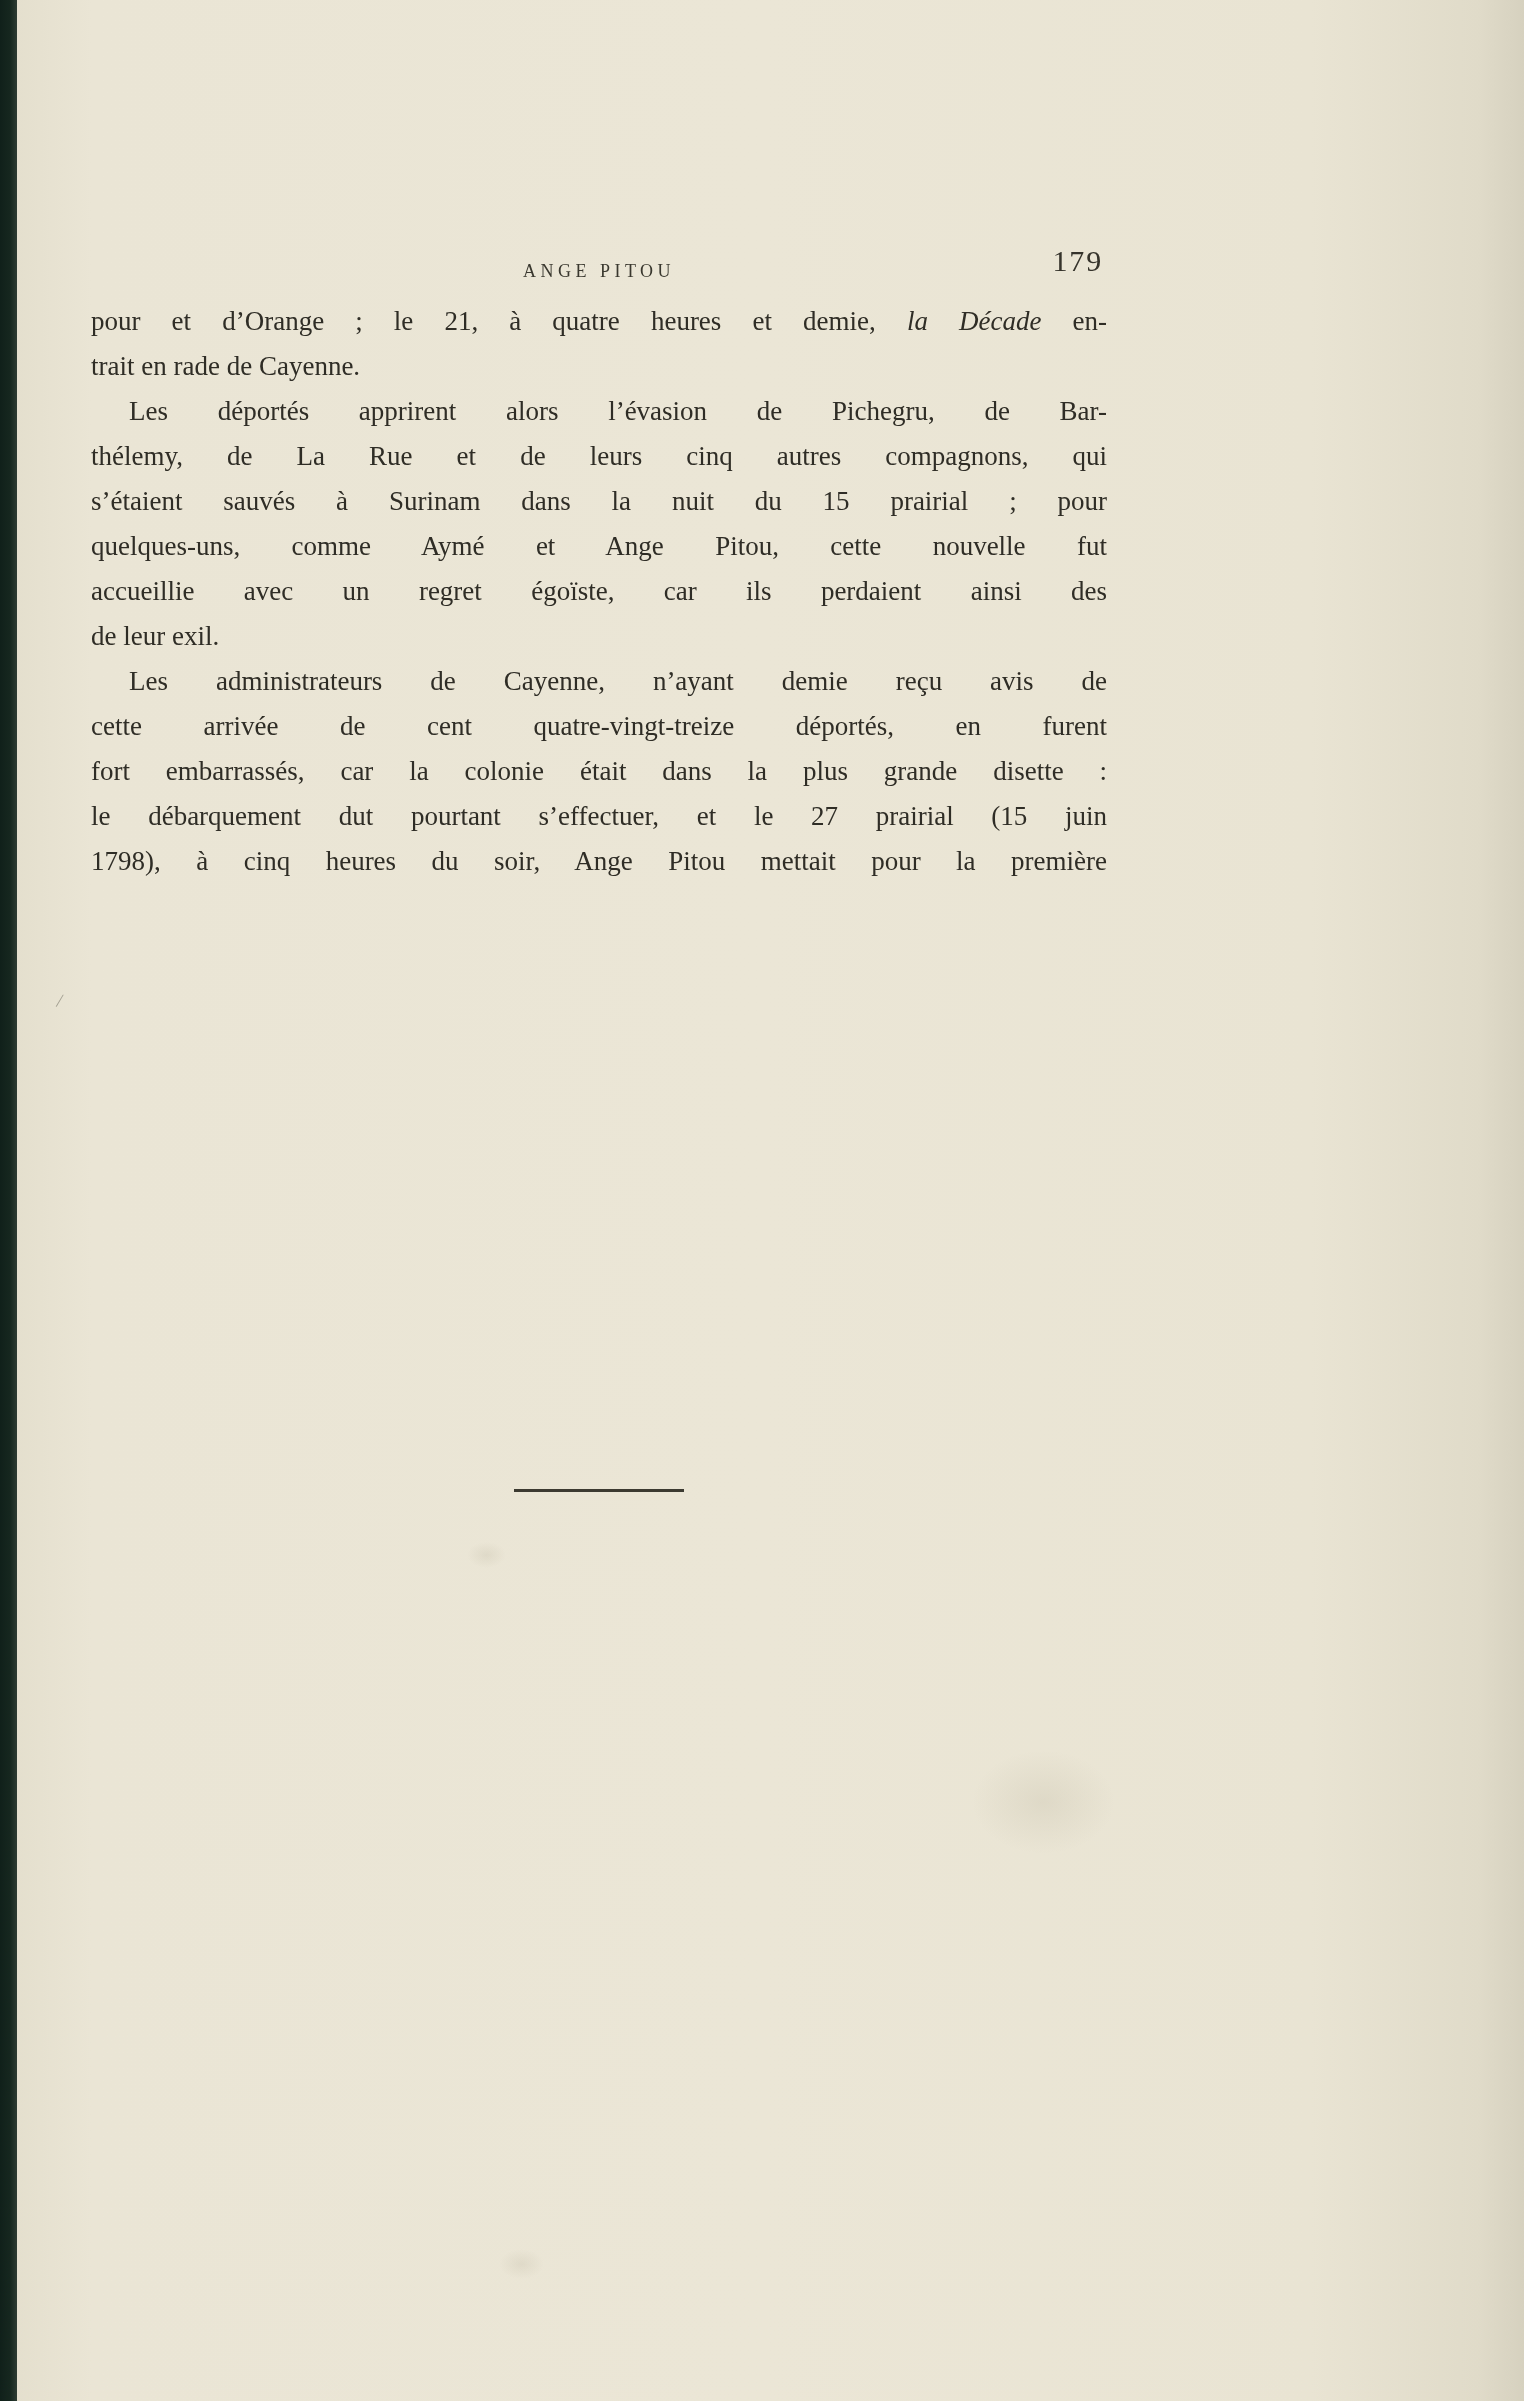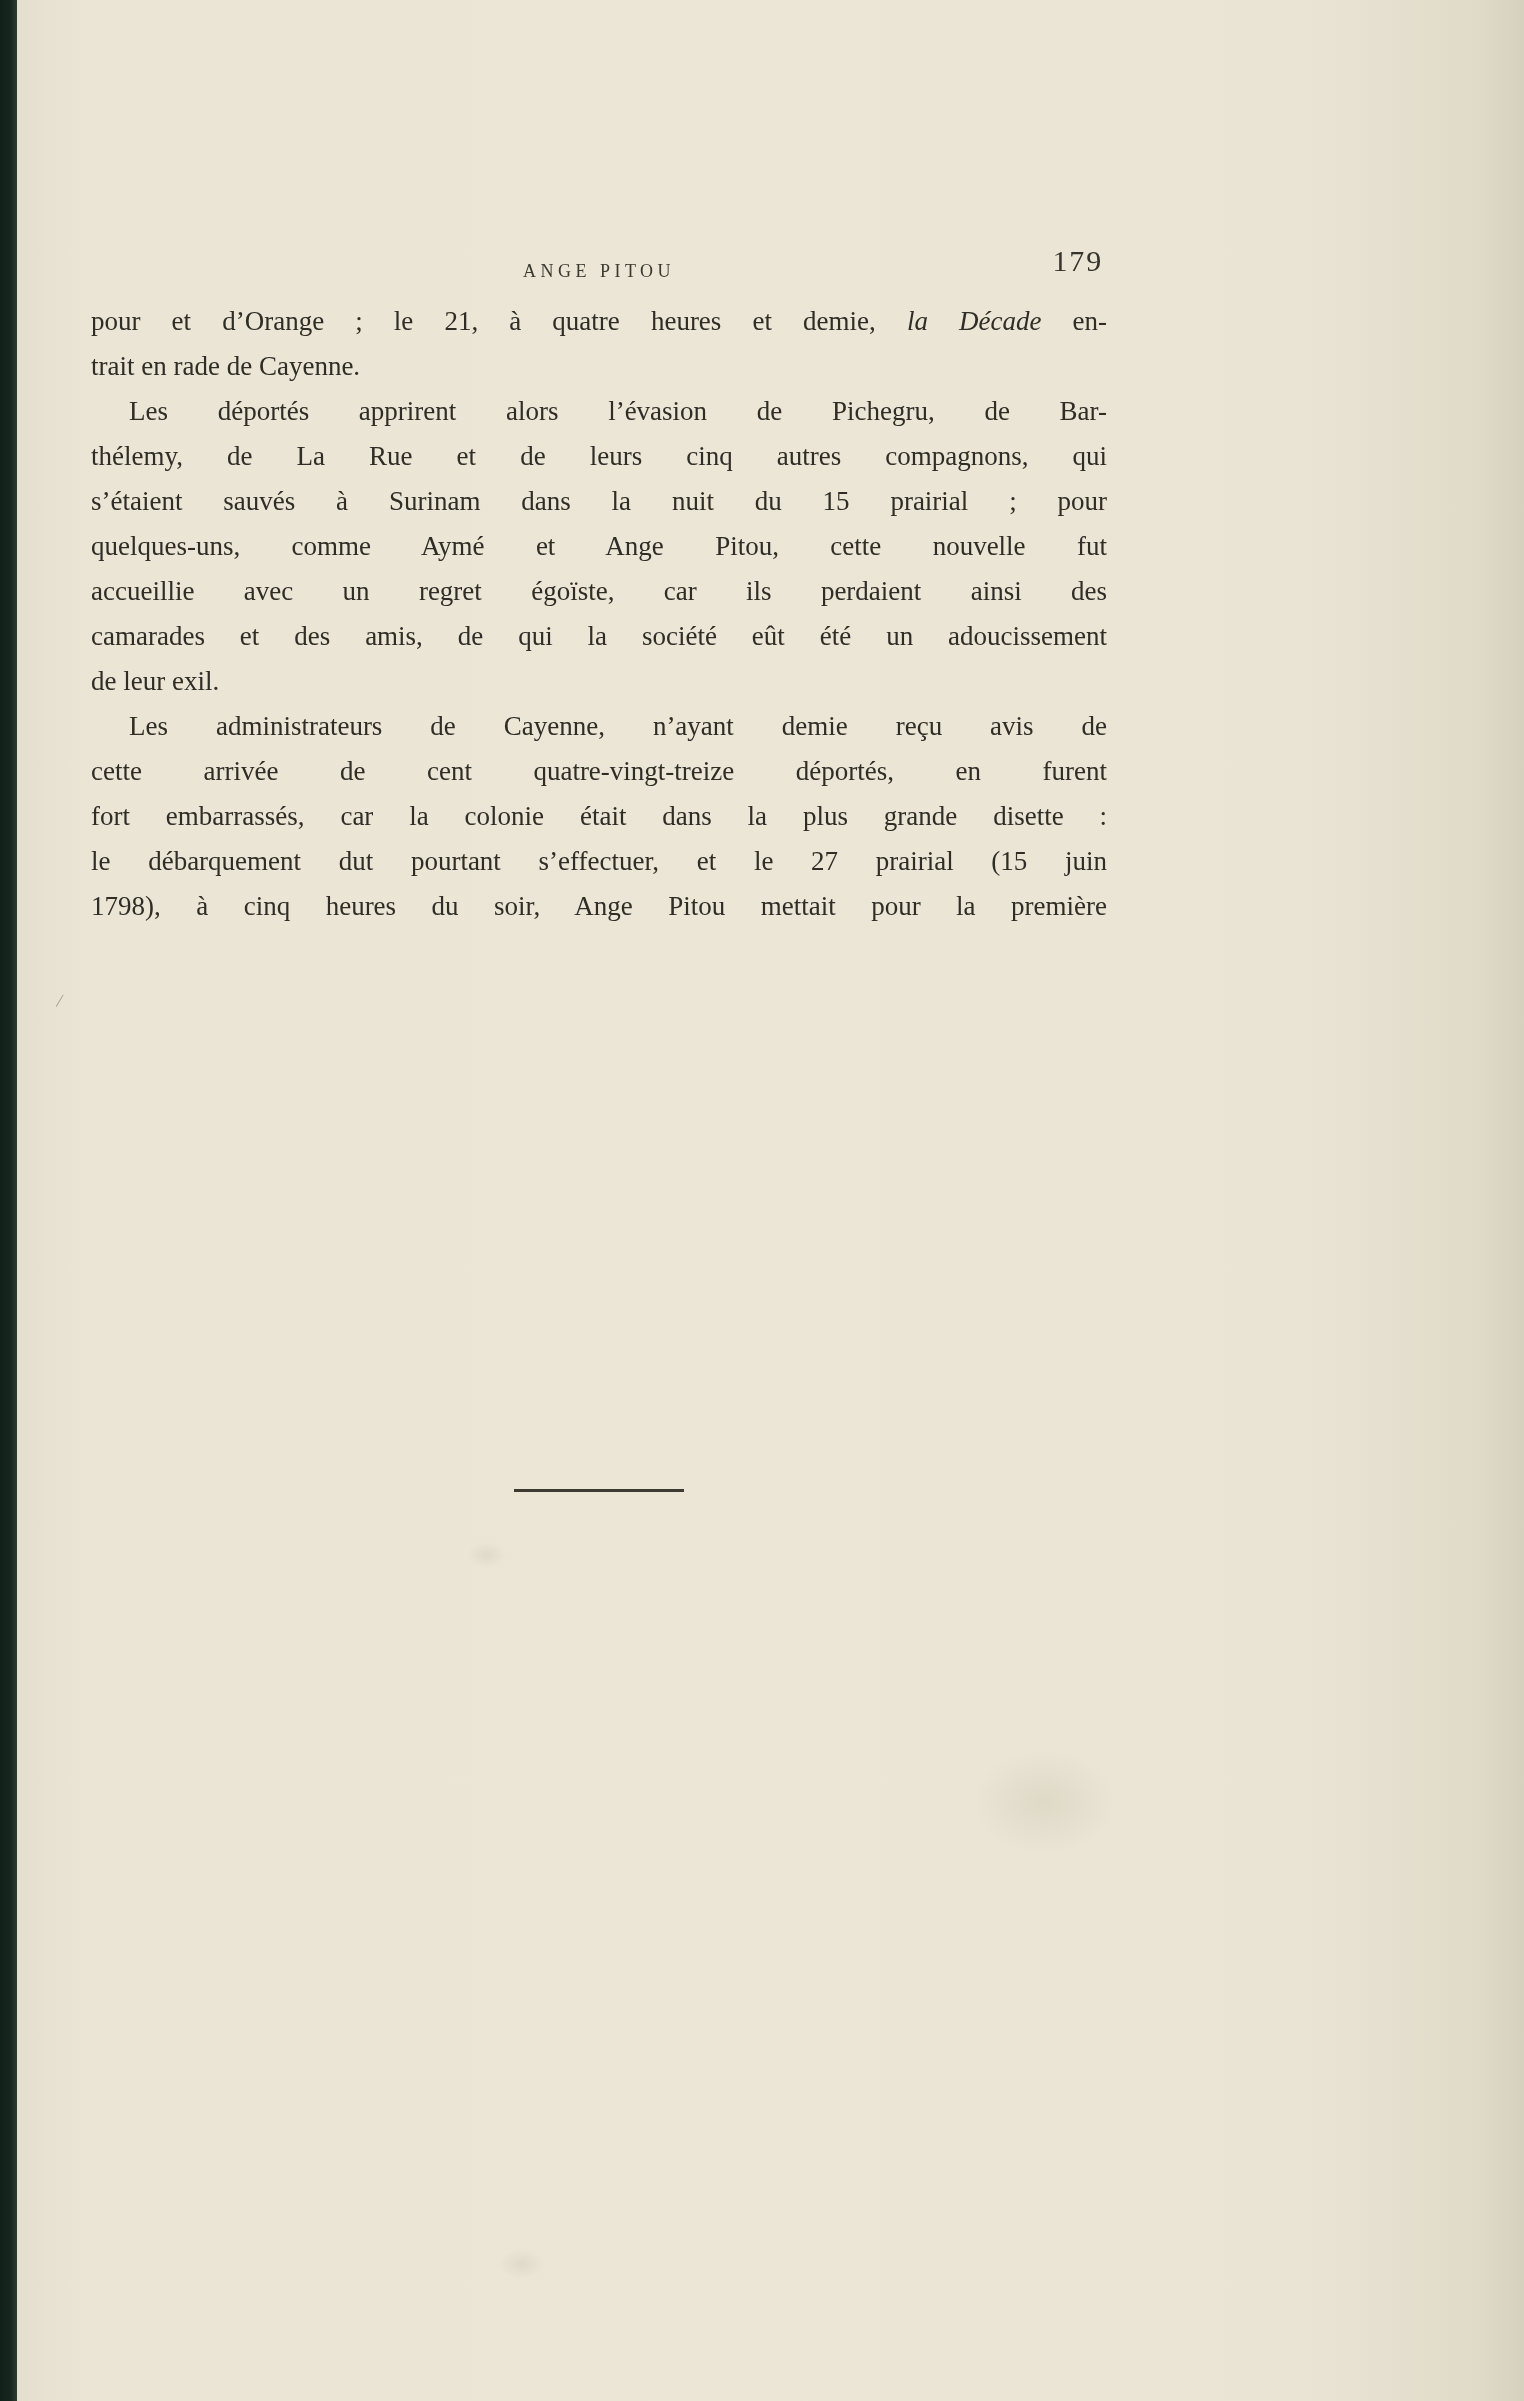--- a/index.html
+++ b/index.html
@@ -86,21 +86,20 @@
   <div class="text-block">
 
     <div class="line justify"><span>pour et d’Orange ; le 21, à quatre heures et demie, </span><span class="italic">la Décade</span><span> en-</span></div>
     <div class="line">trait en rade de Cayenne.</div>
 
     <div class="line justify indent">Les déportés apprirent alors l’évasion de Pichegru, de Bar-</div>
     <div class="line justify">thélemy, de La Rue et de leurs cinq autres compagnons, qui</div>
     <div class="line justify">s’étaient sauvés à Surinam dans la nuit du 15 prairial ; pour</div>
     <div class="line justify">quelques-uns, comme Aymé et Ange Pitou, cette nouvelle fut</div>
     <div class="line justify">accueillie avec un regret égoïste, car ils perdaient ainsi des</div>
-    <div class="line justify">camarades et des amis, de qui la société eût été un adoucissement</div>
     <div class="line">de leur exil.</div>
 
     <div class="line justify indent">Les administrateurs de Cayenne, n’ayant demie reçu avis de</div>
     <div class="line justify">cette arrivée de cent quatre-vingt-treize déportés, en furent</div>
     <div class="line justify">fort embarrassés, car la colonie était dans la plus grande disette :</div>
     <div class="line justify">le débarquement dut pourtant s’effectuer, et le 27 prairial (15 juin</div>
     <div class="line justify">1798), à cinq heures du soir, Ange Pitou mettait pour la première</div>
 
   </div>
 

